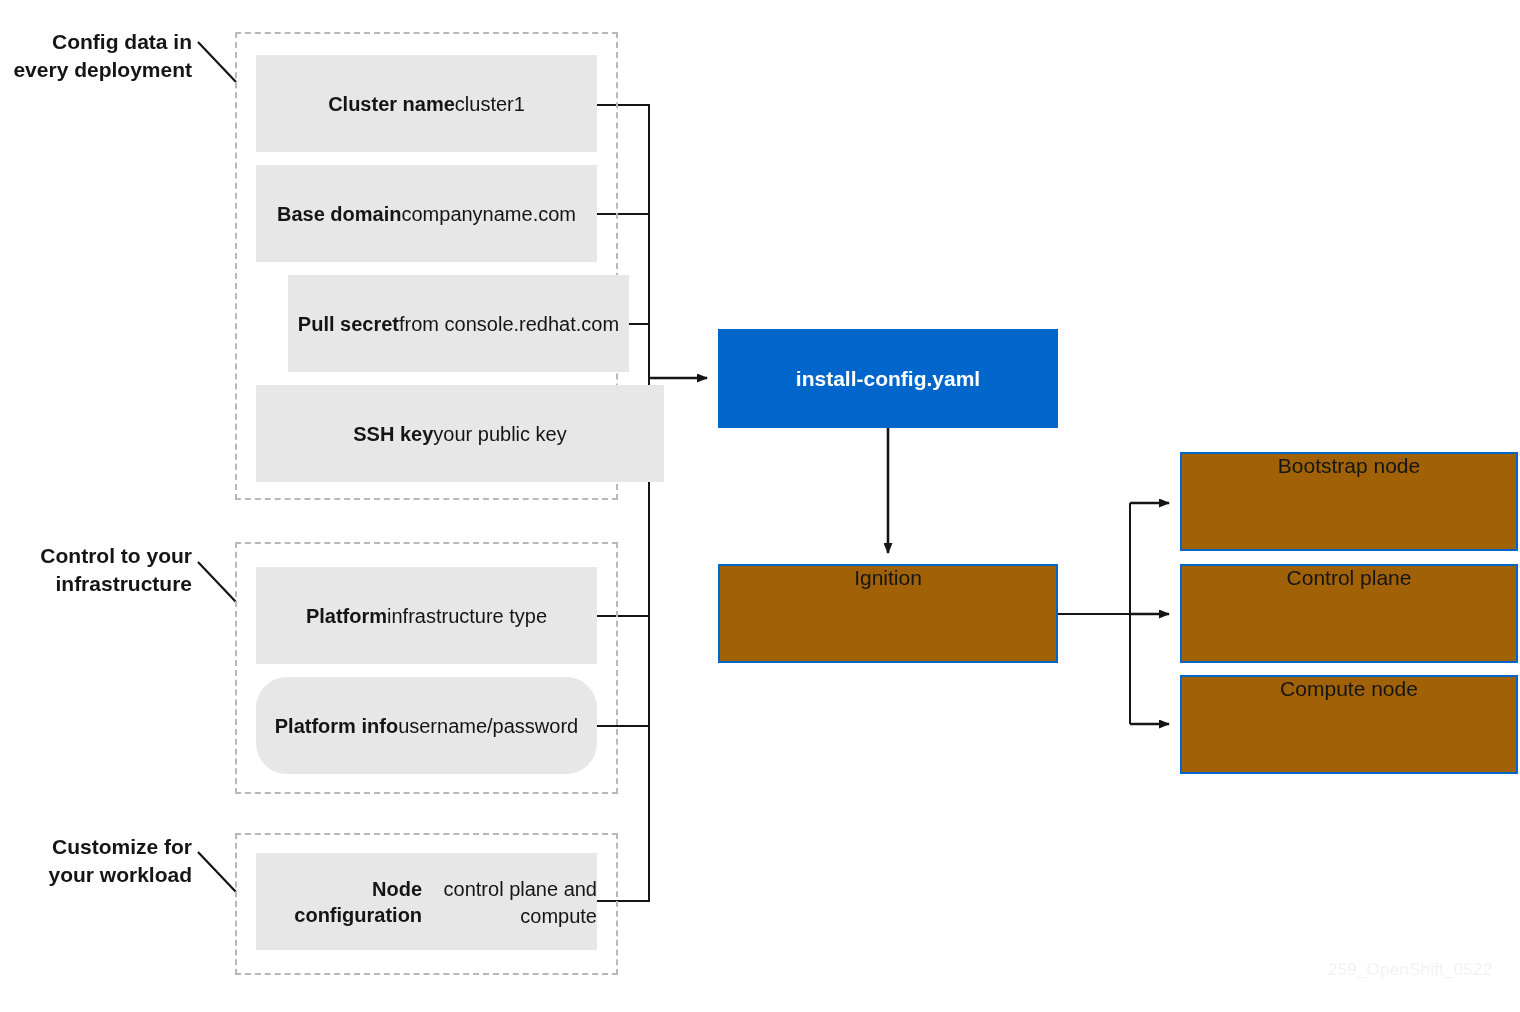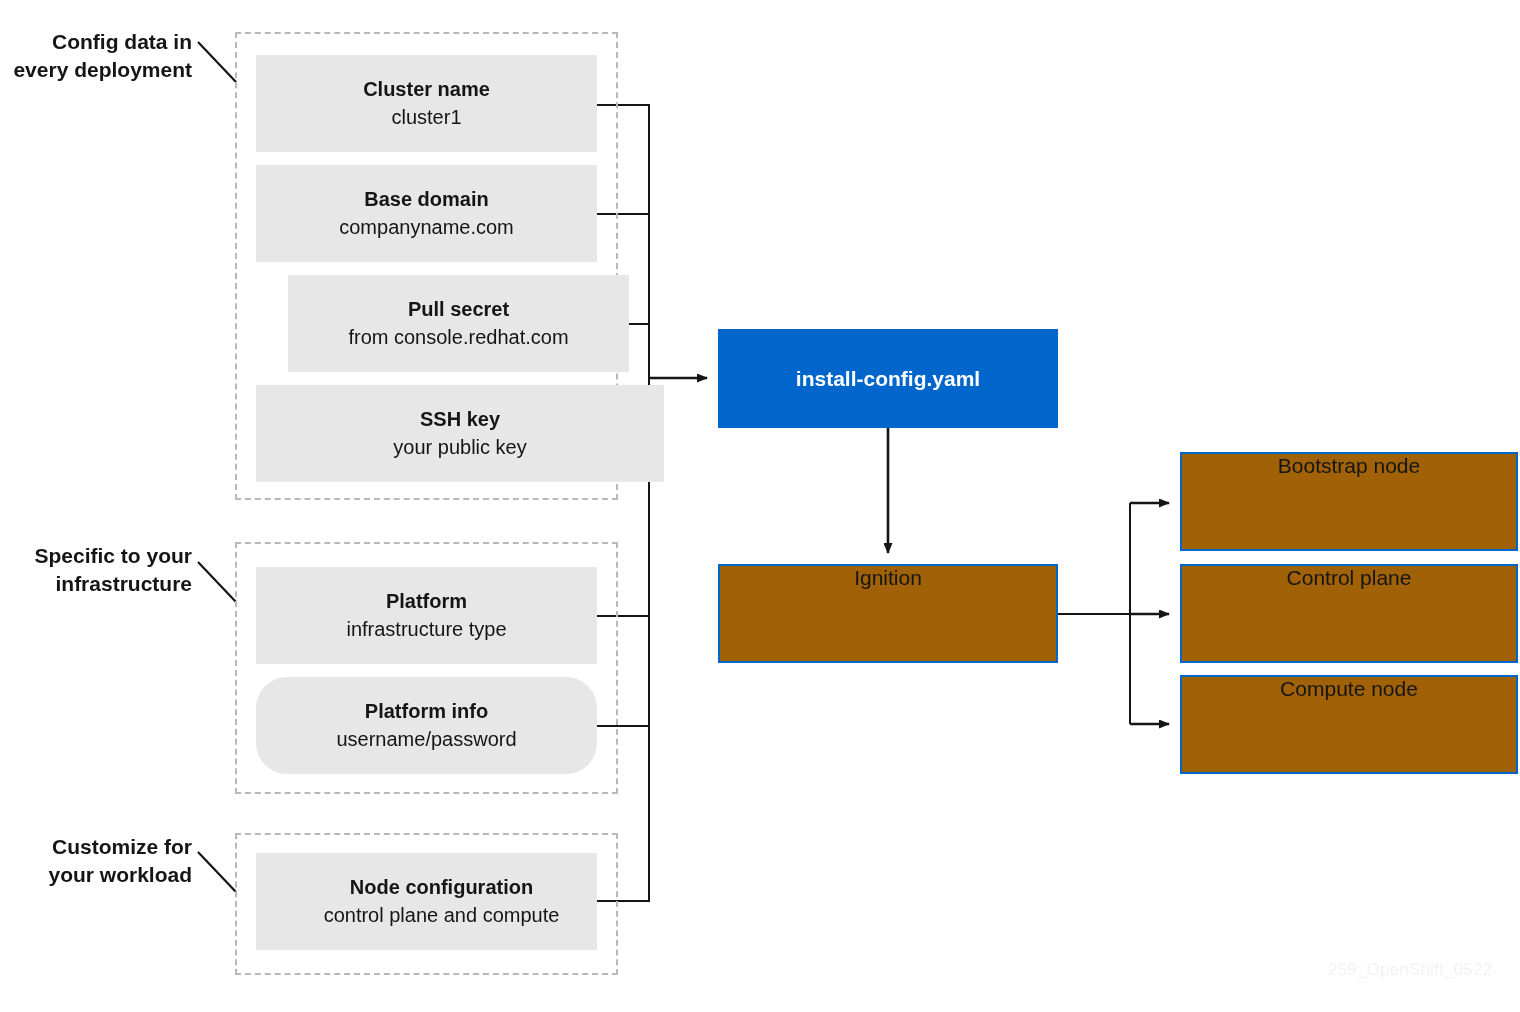--- a/index.html
+++ b/index.html
@@ -37,24 +37,24 @@
     box-sizing: border-box;
     background: transparent;
   }
 
   
   .config-card {
     position: absolute;
     background: #e7e7e7;
     box-sizing: border-box;
     display: flex;
-    flex-direction: column;
+    flex-direction: row;
     align-items: center;
     justify-content: center;
-    text-align: center;
+    text-align: right;
   }
   .config-title {
     font-size: 20px;
     font-weight: bold;
     color: #151515;
     line-height: 1.3;
   }
   .config-sub {
     font-size: 20px;
     font-weight: normal;
@@ -149,21 +149,21 @@
     </g>
     <g stroke="#151515" stroke-width="2.6" fill="none">
       <line x1="1130" y1="503" x2="1169" y2="503" marker-end="url(#arrow)"></line>
       <line x1="1130" y1="614" x2="1169" y2="614" marker-end="url(#arrow)"></line>
       <line x1="1130" y1="724" x2="1169" y2="724" marker-end="url(#arrow)"></line>
     </g>
   </svg>
 
   <div class="annotation" style="left:0px; top:28px; width:192px;">Config data in
 every deployment</div>
-  <div class="annotation" style="left:0px; top:542px; width:192px;">Specific to your
+  <div class="annotation" style="left:0px; top:542px; width:192px;">Control to your
 infrastructure</div>
   <div class="annotation" style="left:0px; top:833px; width:192px;">Customize for
 your workload</div>
 
   <div class="group-box" style="left:235px; top:32px; width:383px; height:468px;"></div>
 
   <div class="config-card" style="left:256px; top:55px; width:341px; height:97px;">
     <span class="config-title">Cluster name</span>
     <span class="config-sub">cluster1</span>
   </div>

